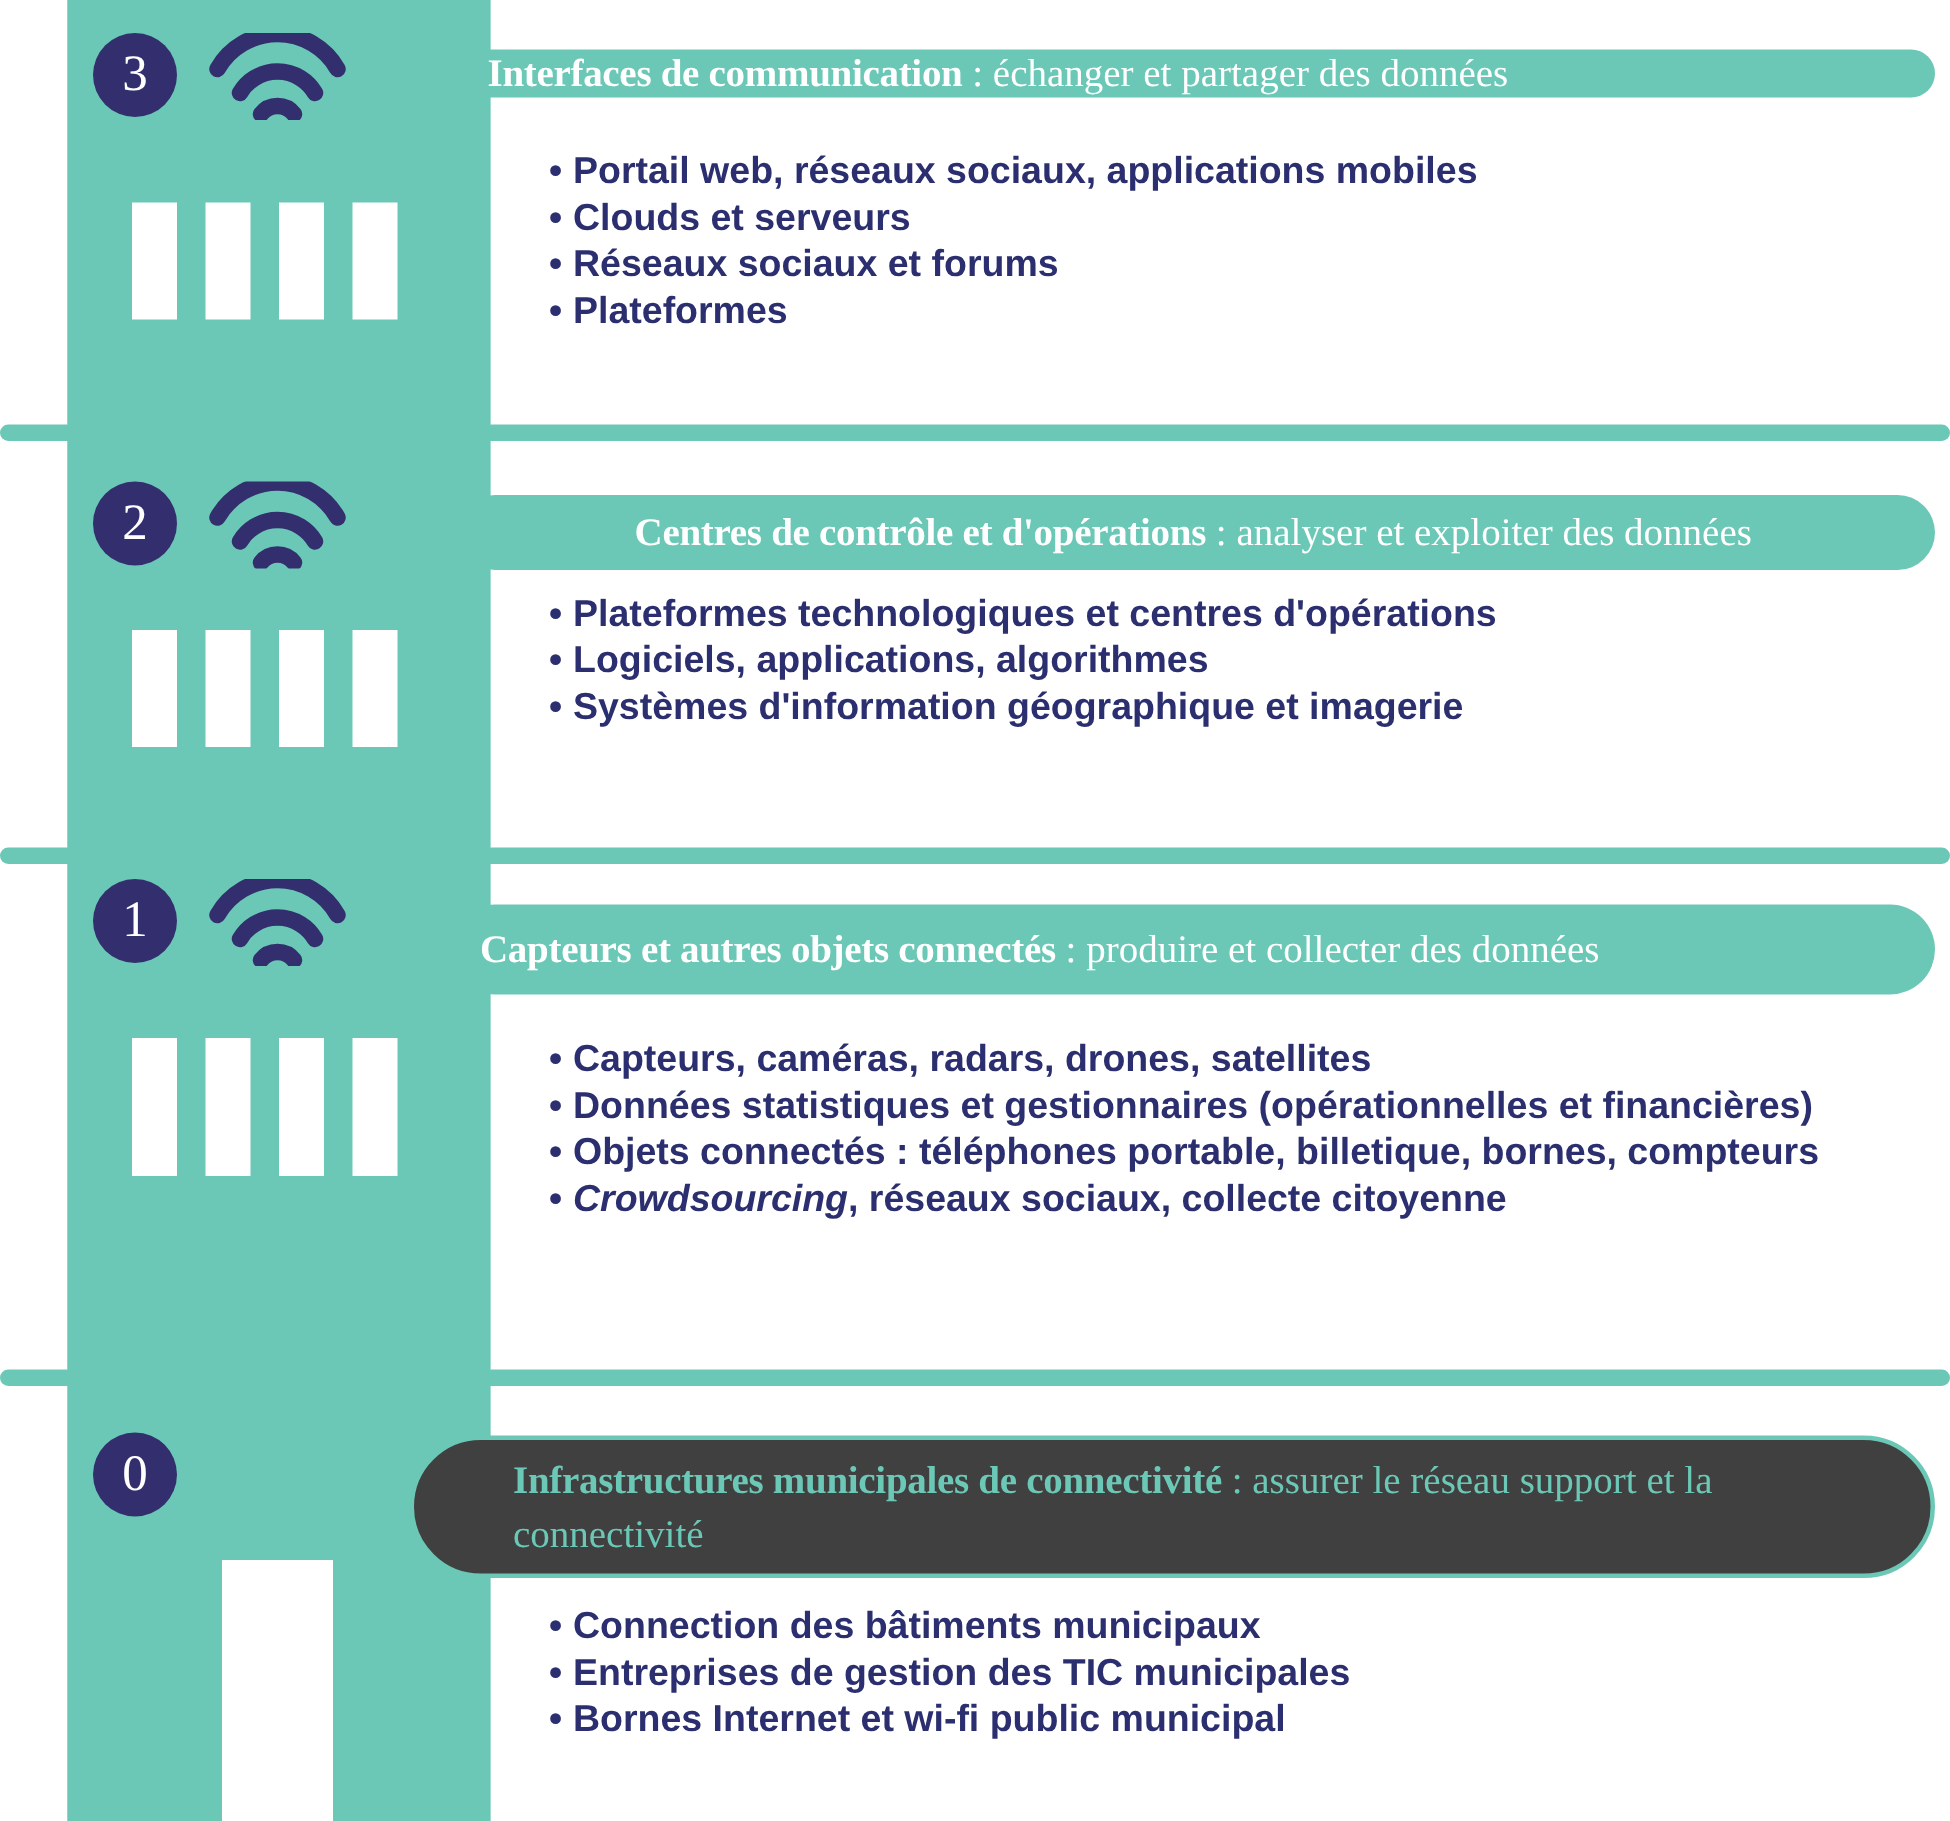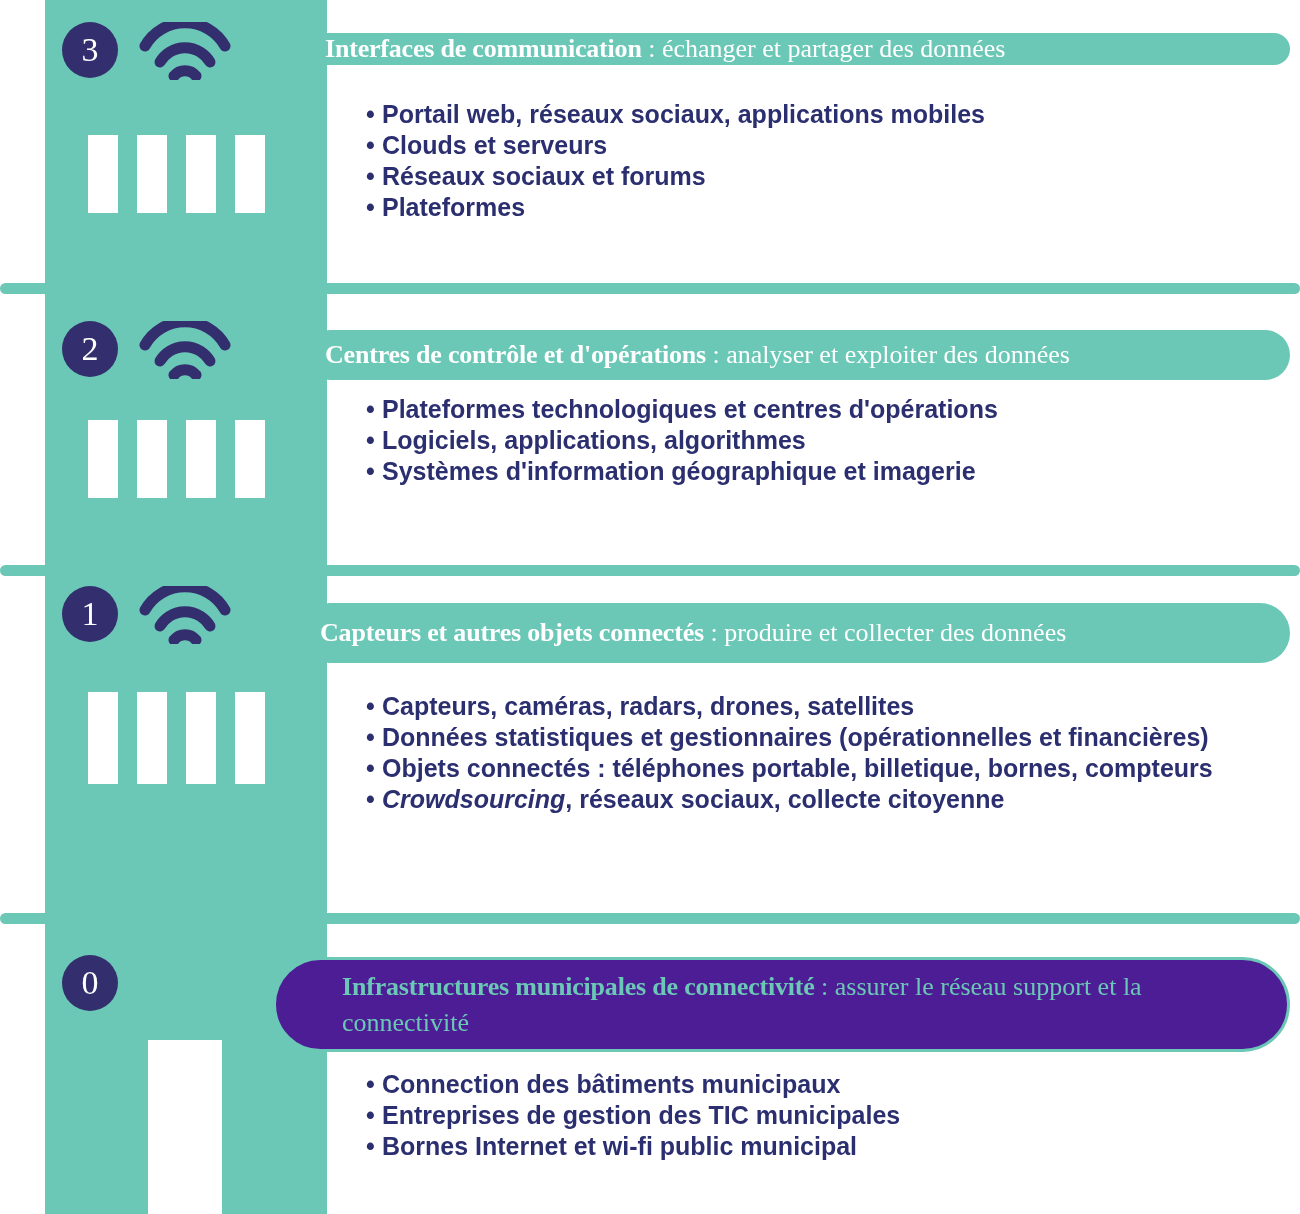--- a/index.html
+++ b/index.html
@@ -96,21 +96,21 @@
   .header-pill .htext b {
     font-weight: bold;
     letter-spacing: -0.2px;
   }
   .header-pill .htext .sub {
     font-weight: normal;
   }
 
   
   .header-pill.outline {
-    background: #4c1d95;
+    background: #404040;
     border: 3px solid #6CC8B6;
     border-radius: 48px;
   }
   .header-pill.outline .htext {
     color: #6CC8B6;
     white-space: normal;
     line-height: 1.38;
     padding-left: 66px;
     padding-right: 40px;
     font-size: 26px;
@@ -203,21 +203,21 @@
     </svg>
   </span>
 
   <div class="windows" style="left:88px; top:420px; height:78px;">
     <div class="pane"></div>
     <div class="pane"></div>
     <div class="pane"></div>
     <div class="pane"></div>
   </div>
 
-  <div class="header-pill" style="left:305px; top:330px; width:985px; height:50px;">
+  <div class="header-pill" style="left:305px; top:330px; width:985px; height:50px;justify-content:center;">
     <span class="htext">
       <b>Centres de contrôle et d'opérations</b><span class="sub"> : </span><span class="sub">analyser et exploiter des données</span>
     </span>
   </div>
 
   <div class="bullets" style="left:366px; top:394px;">
     <div class="bullet-row"><span class="dot">•</span><span>Plateformes technologiques et centres d'opérations</span></div>
     <div class="bullet-row"><span class="dot">•</span><span>Logiciels, applications, algorithmes</span></div>
     <div class="bullet-row"><span class="dot">•</span><span>Systèmes d'information géographique et imagerie</span></div>
   </div>

